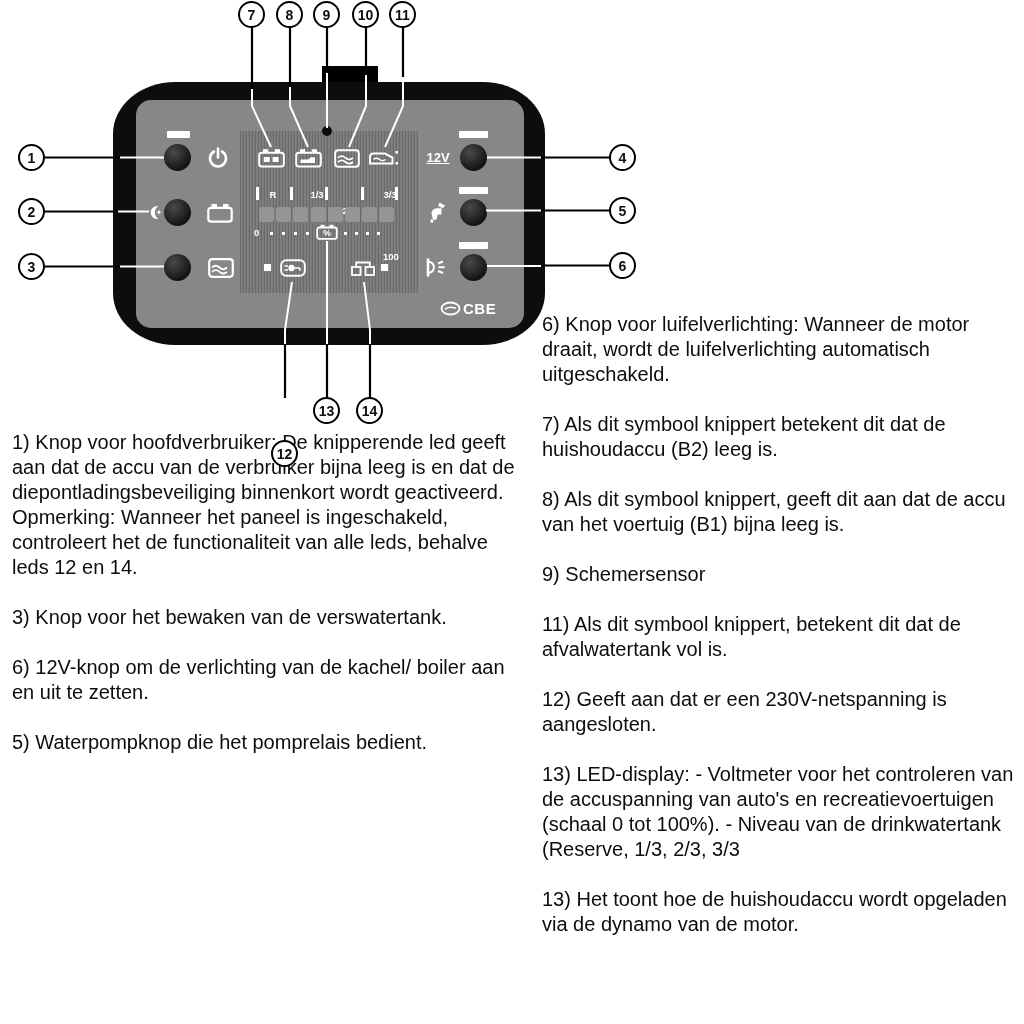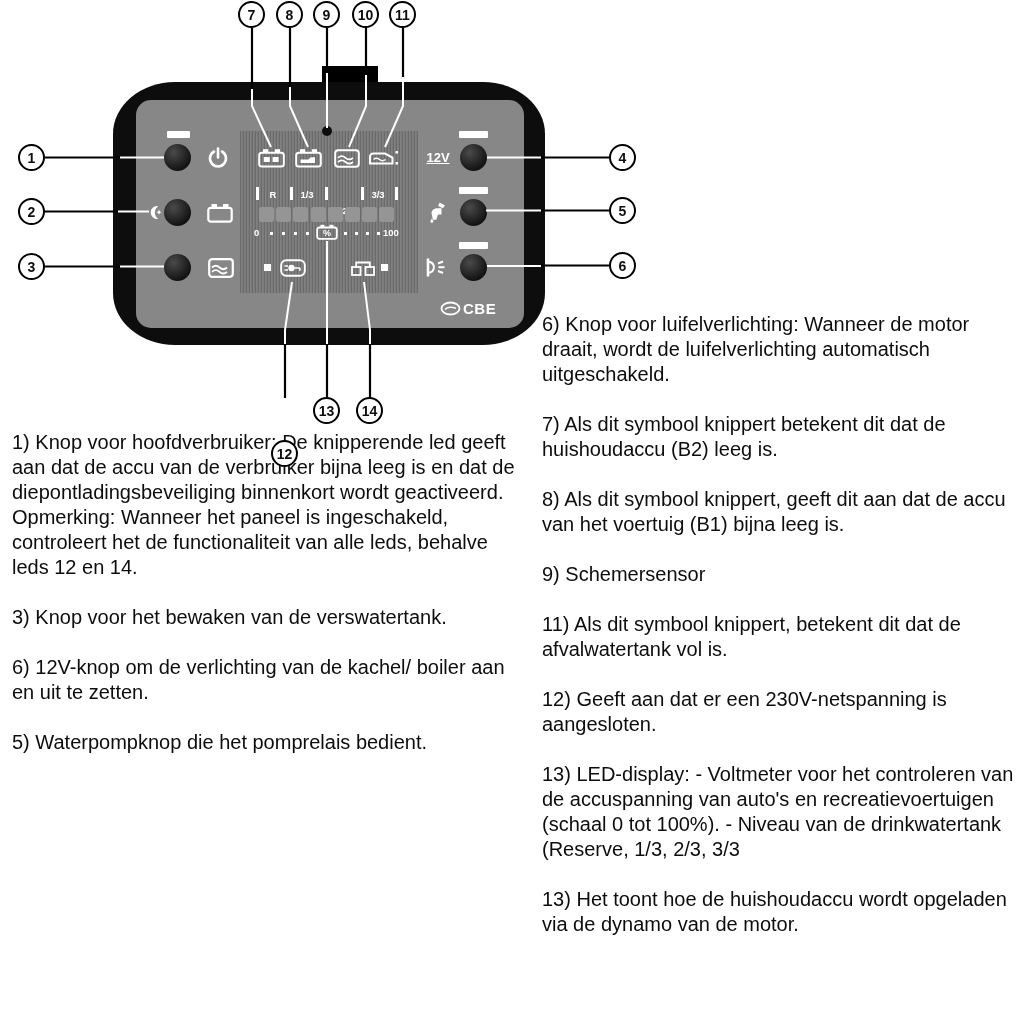--- a/index.html
+++ b/index.html
@@ -133,23 +133,23 @@
       <rect x="27.5" y="3" width="2.5" height="2.5" fill="#fff"></rect>
       <rect x="27.5" y="14" width="2.5" height="2.5" fill="#fff"></rect>
     </svg>
 
     <div class="tick" style="left:16px;"></div>
     <div class="tick" style="left:50px;"></div>
     <div class="tick" style="left:85px;"></div>
     <div class="tick" style="left:121px;"></div>
     <div class="tick" style="left:155px;"></div>
     <div class="slabel" style="left:27px;width:12px;">R</div>
-    <div class="slabel" style="left:57px;width:20px;">1/3</div>
+    <div class="slabel" style="left:57px;width:40px;">1/3</div>
     <div class="slabel" style="left:93px;width:32px;margin-top:16px;">2/3</div>
-    <div class="slabel" style="left:128px;width:20px;text-align:center;">3/3</div>
+    <div class="slabel" style="left:128px;width:44px;text-align:center;">3/3</div>
 
     <div class="segments">
         <div class="seg"></div>
         <div class="seg"></div>
         <div class="seg"></div>
         <div class="seg"></div>
         <div class="seg"></div>
         <div class="seg"></div>
         <div class="seg"></div>
         <div class="seg"></div>
@@ -163,21 +163,21 @@
     <svg style="position:absolute;left:76px;top:93px;" width="22" height="16" viewBox="0 0 22 16">
       <rect x="1.2" y="3.5" width="19.6" height="11.3" rx="2" stroke="#fff" stroke-width="1.8" fill="none"></rect>
       <rect x="4.5" y="0.8" width="4" height="2.4" fill="#fff"></rect>
       <rect x="13.5" y="0.8" width="4" height="2.4" fill="#fff"></rect>
       <text x="11" y="12.4" text-anchor="middle" font-size="9" font-weight="bold" fill="#fff">%</text>
     </svg>
     <div class="pdot" style="left:104px;"></div>
     <div class="pdot" style="left:115px;"></div>
     <div class="pdot" style="left:126px;"></div>
     <div class="pdot" style="left:137px;"></div>
-    <div class="pnum" style="left:143px;">100</div>
+    <div class="pnum" style="left:143px;margin-top:24px;">100</div>
 
     <div style="position:absolute;left:24px;top:133px;width:7px;height:7px;background:#fff;"></div>
     <svg style="position:absolute;left:40px;top:128px;" width="26" height="18" viewBox="0 0 26 18">
       <rect x="1.2" y="1.2" width="23.6" height="15.6" rx="5" stroke="#fff" stroke-width="2" fill="none"></rect>
       <line x1="4.5" y1="7" x2="8" y2="7" stroke="#fff" stroke-width="1.5"></line>
       <line x1="4.5" y1="11" x2="8" y2="11" stroke="#fff" stroke-width="1.5"></line>
       <circle cx="11.5" cy="9" r="3.2" fill="#fff"></circle>
       <path d="M14.5 9h4.5c1.6 0 1.6 2.4 0 2.4" stroke="#fff" stroke-width="1.4" fill="none"></path>
     </svg>
     <svg style="position:absolute;left:110px;top:129px;" width="26" height="17" viewBox="0 0 26 17">

